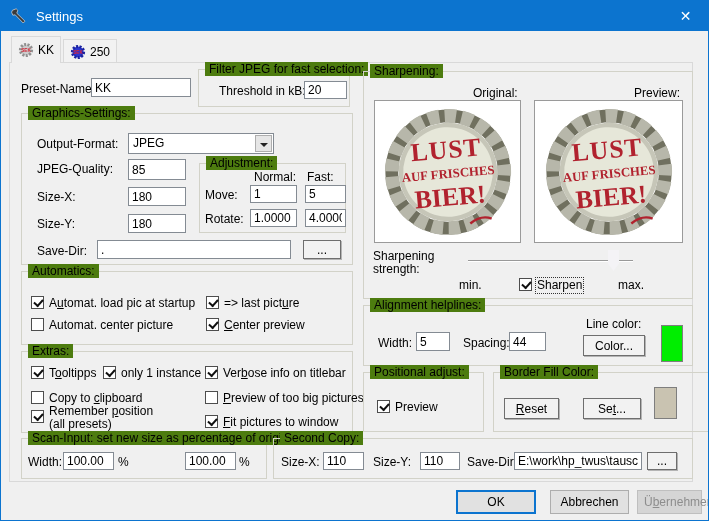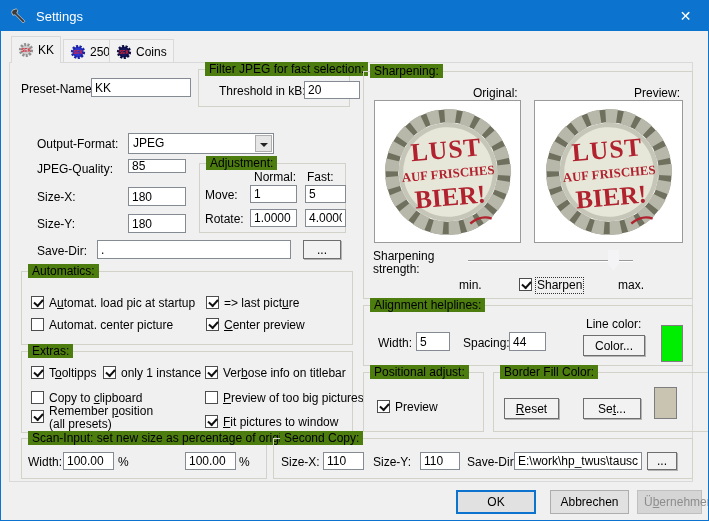--- a/index.html
+++ b/index.html
@@ -69,47 +69,43 @@
     </svg>
     <span>KK</span>
   </div>
   <div class="tab" style="left:62px;top:38px;height:24px;">
     <svg width="16" height="16" viewBox="0 0 16 16">
       <circle cx="8" cy="8" r="5.6" fill="#2a35d0" stroke="#1b23a0" stroke-width="3" stroke-dasharray="2 1.4"></circle>
       <text x="8" y="10" font-size="4.6" fill="#e02434" text-anchor="middle" font-weight="bold">SEK</text>
     </svg>
     <span>250</span>
   </div>
-  <div class="tab" style="left:108px;top:38px;height:24px;">
-    <svg width="16" height="16" viewBox="0 0 16 16">
-      <circle cx="8" cy="8" r="5.6" fill="#16165c" stroke="#0c0c40" stroke-width="3" stroke-dasharray="2 1.4"></circle>
-      <text x="8" y="10" font-size="4.6" fill="#e02434" text-anchor="middle" font-weight="bold">SEK</text>
-    </svg>
-    <span>Coins</span>
-  </div>
   <div class="tabpage"></div>
 
   <div class="lbl" style="left:20px;top:82px;">Preset-Name:</div>
   <input class="inp" style="left: 90px; top: 77px; width: 100px; height: 19px;" readonly="" value="KK">
 
   <div class="grp" style="left:197px;top:68px;width:152px;height:38px;">
     <div class="grp-title">Filter JPEG for fast selection:</div>
   </div>
   <div class="lbl" style="left:218px;top:84px;">Threshold in kB:</div>
-  <input class="inp" style="left: 303px; top: 80px; width: 56px; height: 18px;" readonly="" value="20">
-
+  <input class="inp" style="left: 303px; top: 80px; width: 43px; height: 18px;" readonly="" value="20">
+
+  <div class="grp" style="left:20px;top:112px;width:332px;height:152px;">
+    <div class="grp-title">Graphics-Settings:</div>
+  </div>
   <div class="lbl" style="left:36px;top:137px;">Output-Format:</div>
   <div class="combo" style="left:127px;top:132px;width:146px;height:21px;">
     <span class="cval">JPEG</span>
     <span class="cbtn">
       <span class="carr"></span>
     </span>
   </div>
   <div class="lbl" style="left:36px;top:162px;">JPEG-Quality:</div>
-  <input class="inp" style="left: 127px; top: 158px; width: 58px; height: 14px;" readonly="" value="85">
+  <input class="inp" style="left: 127px; top: 158px; width: 58px; height: 21px;" readonly="" value="85">
   <div class="lbl" style="left:36px;top:190px;">Size-X:</div>
   <input class="inp" style="left: 127px; top: 186px; width: 58px; height: 19px;" readonly="" value="180">
   <div class="lbl" style="left:36px;top:217px;">Size-Y:</div>
   <input class="inp" style="left: 127px; top: 213px; width: 58px; height: 19px;" readonly="" value="180">
   <div class="lbl" style="left:36px;top:244px;">Save-Dir:</div>
   <input class="inp" style="left: 96px; top: 239px; width: 194px; height: 19px;" readonly="" value=".">
   <button class="btn" style="left:302px;top:239px;width:38px;height:19px;">...</button>
 
   <div class="grp" style="left:198px;top:162px;width:147px;height:70px;">
     <div class="grp-title">Adjustment:</div>

